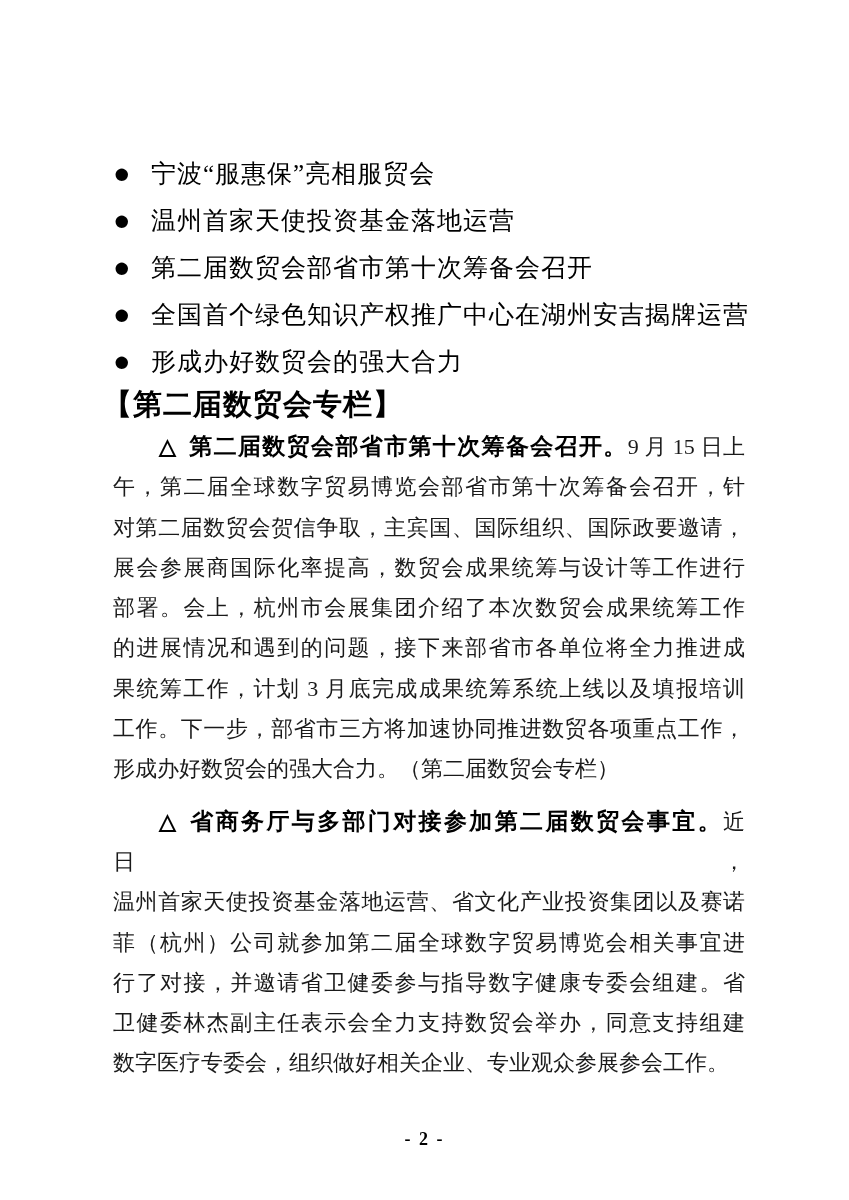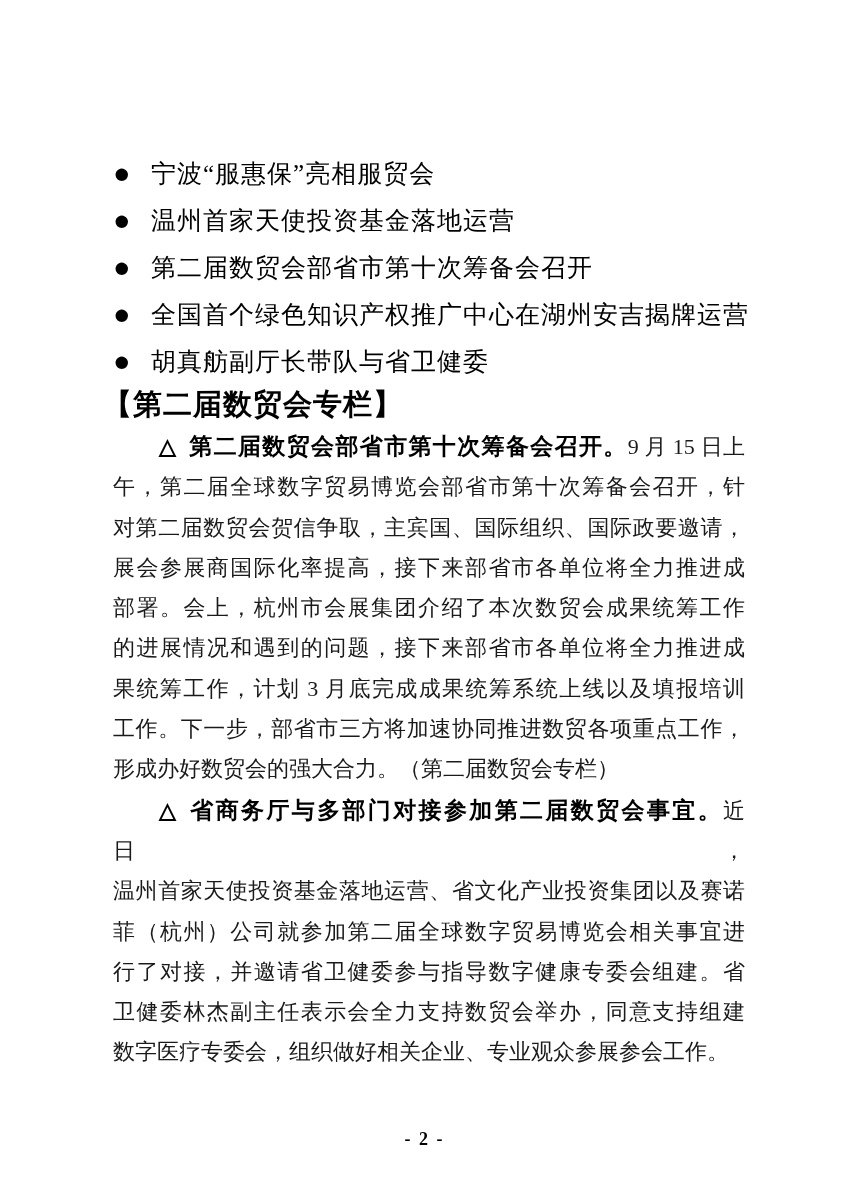--- a/index.html
+++ b/index.html
@@ -54,21 +54,21 @@
     white-space: nowrap;
   }
 
   
   .article {
     margin-top: 2px;
     font-size: 22px;
     line-height: 40.3px;
     color: #1a1a1a;
   }
-  .article + .article { margin-top: 1px; }
+  .article + .article { margin-top: 12px; }
   .article .line {
     text-align: justify;
     text-align-last: justify;
   }
   .article .line.last {
     text-align-last: auto;
   }
   .article .first-line {
     text-indent: 46px;
   }
@@ -115,33 +115,33 @@
       <div class="bullet-item">
         <span class="bullet-icon">●</span>
         <span class="bullet-text">第二届数贸会部省市第十次筹备会召开</span>
       </div>
       <div class="bullet-item">
         <span class="bullet-icon">●</span>
         <span class="bullet-text">全国首个绿色知识产权推广中心在湖州安吉揭牌运营</span>
       </div>
       <div class="bullet-item">
         <span class="bullet-icon">●</span>
-        <span class="bullet-text">胡真舫副厅长带队与省卫健委</span>
+        <span class="bullet-text">形成办好数贸会的强大合力</span>
       </div>
     </div>
 
     <div class="section-header">【第二届数贸会专栏】</div>
 
     <div class="article">
       <div class="line first-line">
         <span class="triangle-marker">△</span><span class="article-lead">第二届数贸会部省市第十次筹备会召开。</span><span>9 月 15 日上</span>
       </div>
       <div class="line">午，第二届全球数字贸易博览会部省市第十次筹备会召开，针</div>
       <div class="line">对第二届数贸会贺信争取，主宾国、国际组织、国际政要邀请，</div>
-      <div class="line">展会参展商国际化率提高，接下来部省市各单位将全力推进成</div>
+      <div class="line">展会参展商国际化率提高，数贸会成果统筹与设计等工作进行</div>
       <div class="line">部署。会上，杭州市会展集团介绍了本次数贸会成果统筹工作</div>
       <div class="line">的进展情况和遇到的问题，接下来部省市各单位将全力推进成</div>
       <div class="line">果统筹工作，计划 3 月底完成成果统筹系统上线以及填报培训</div>
       <div class="line">工作。下一步，部省市三方将加速协同推进数贸各项重点工作，</div>
       <div class="line last">形成办好数贸会的强大合力。（第二届数贸会专栏）</div>
     </div>
 
     <div class="article">
       <div class="line first-line">
         <span class="triangle-marker">△</span><span class="article-lead">省商务厅与多部门对接参加第二届数贸会事宜。</span><span>近日，</span>

